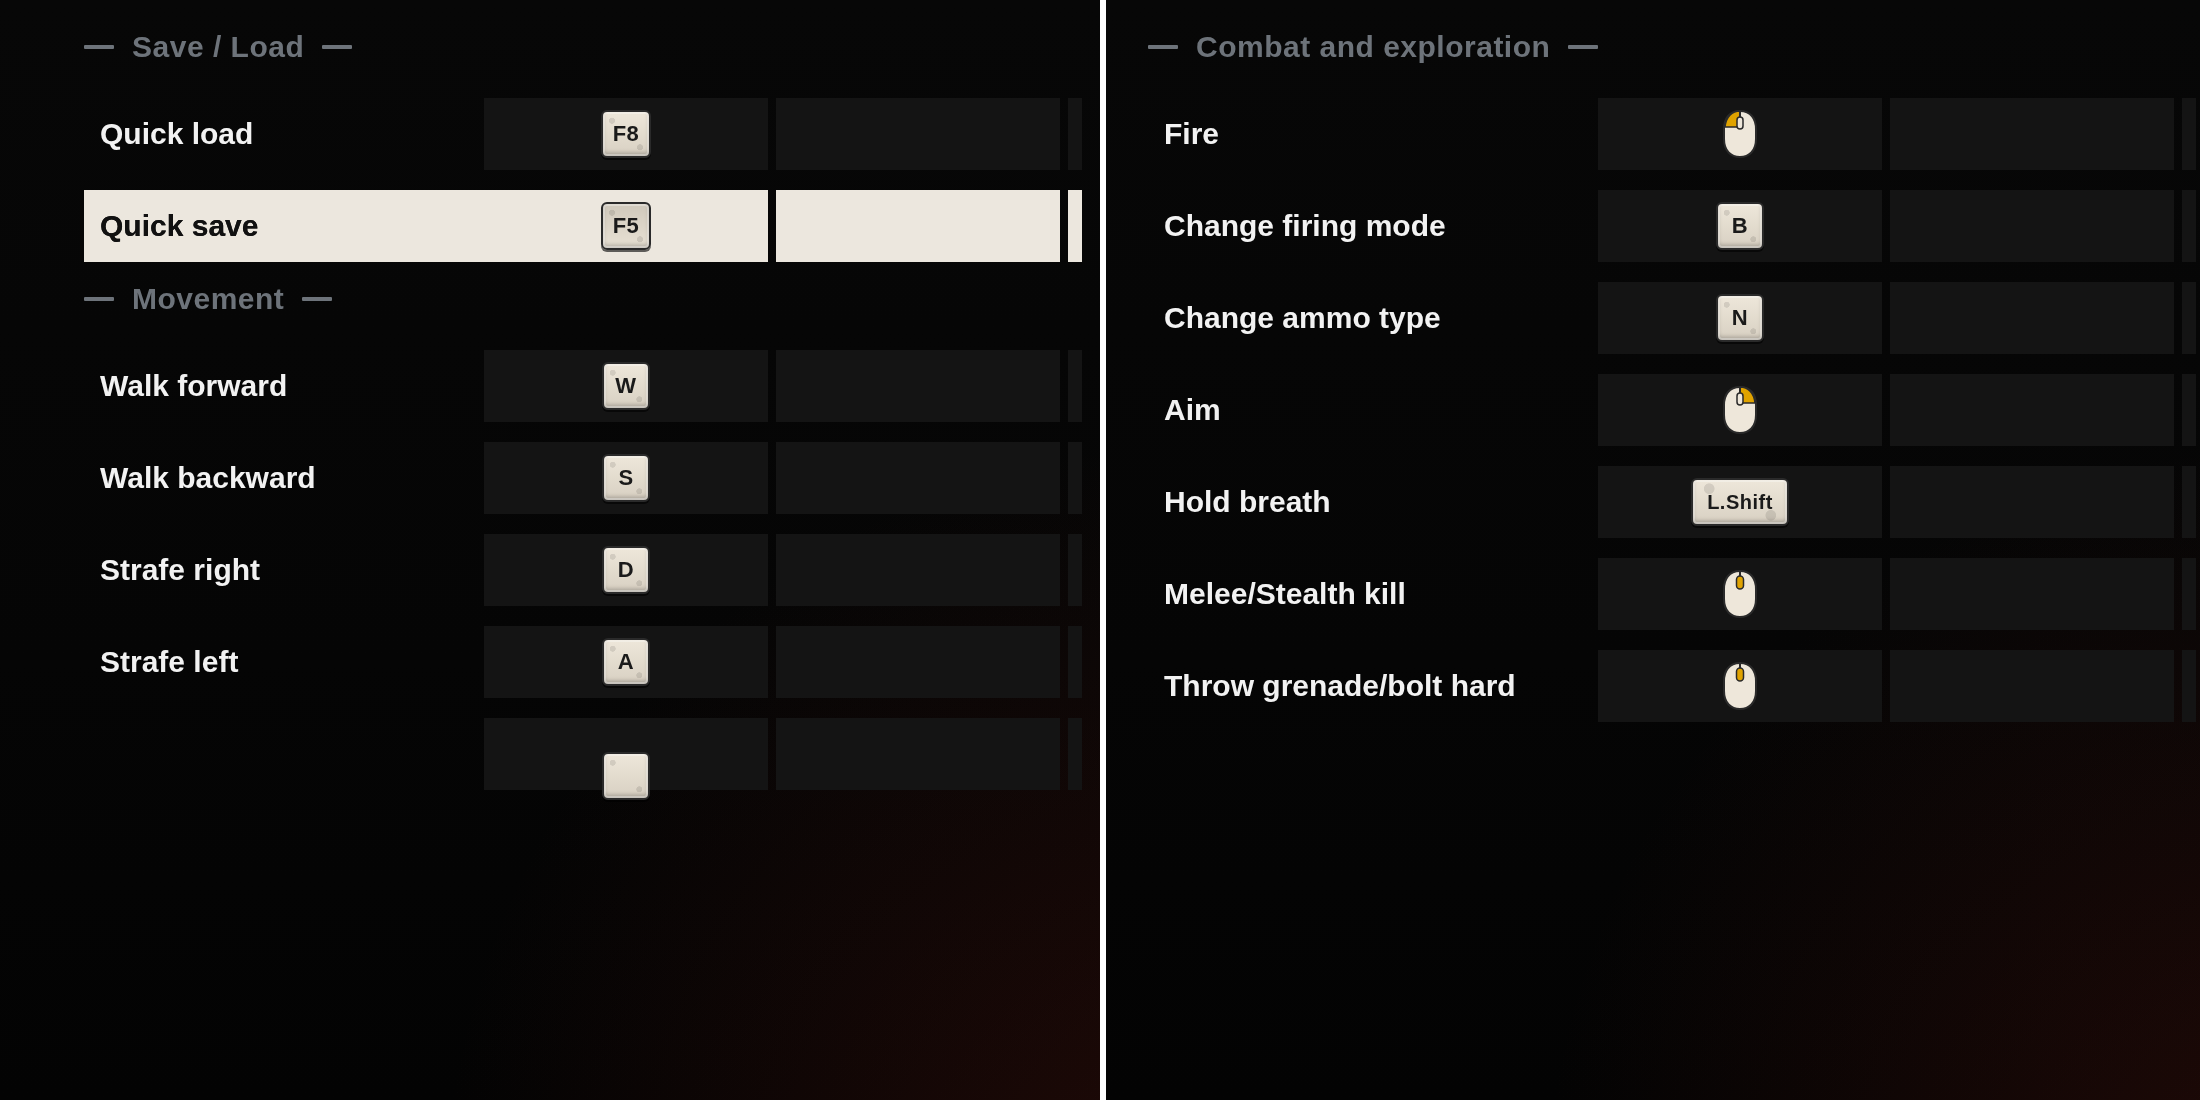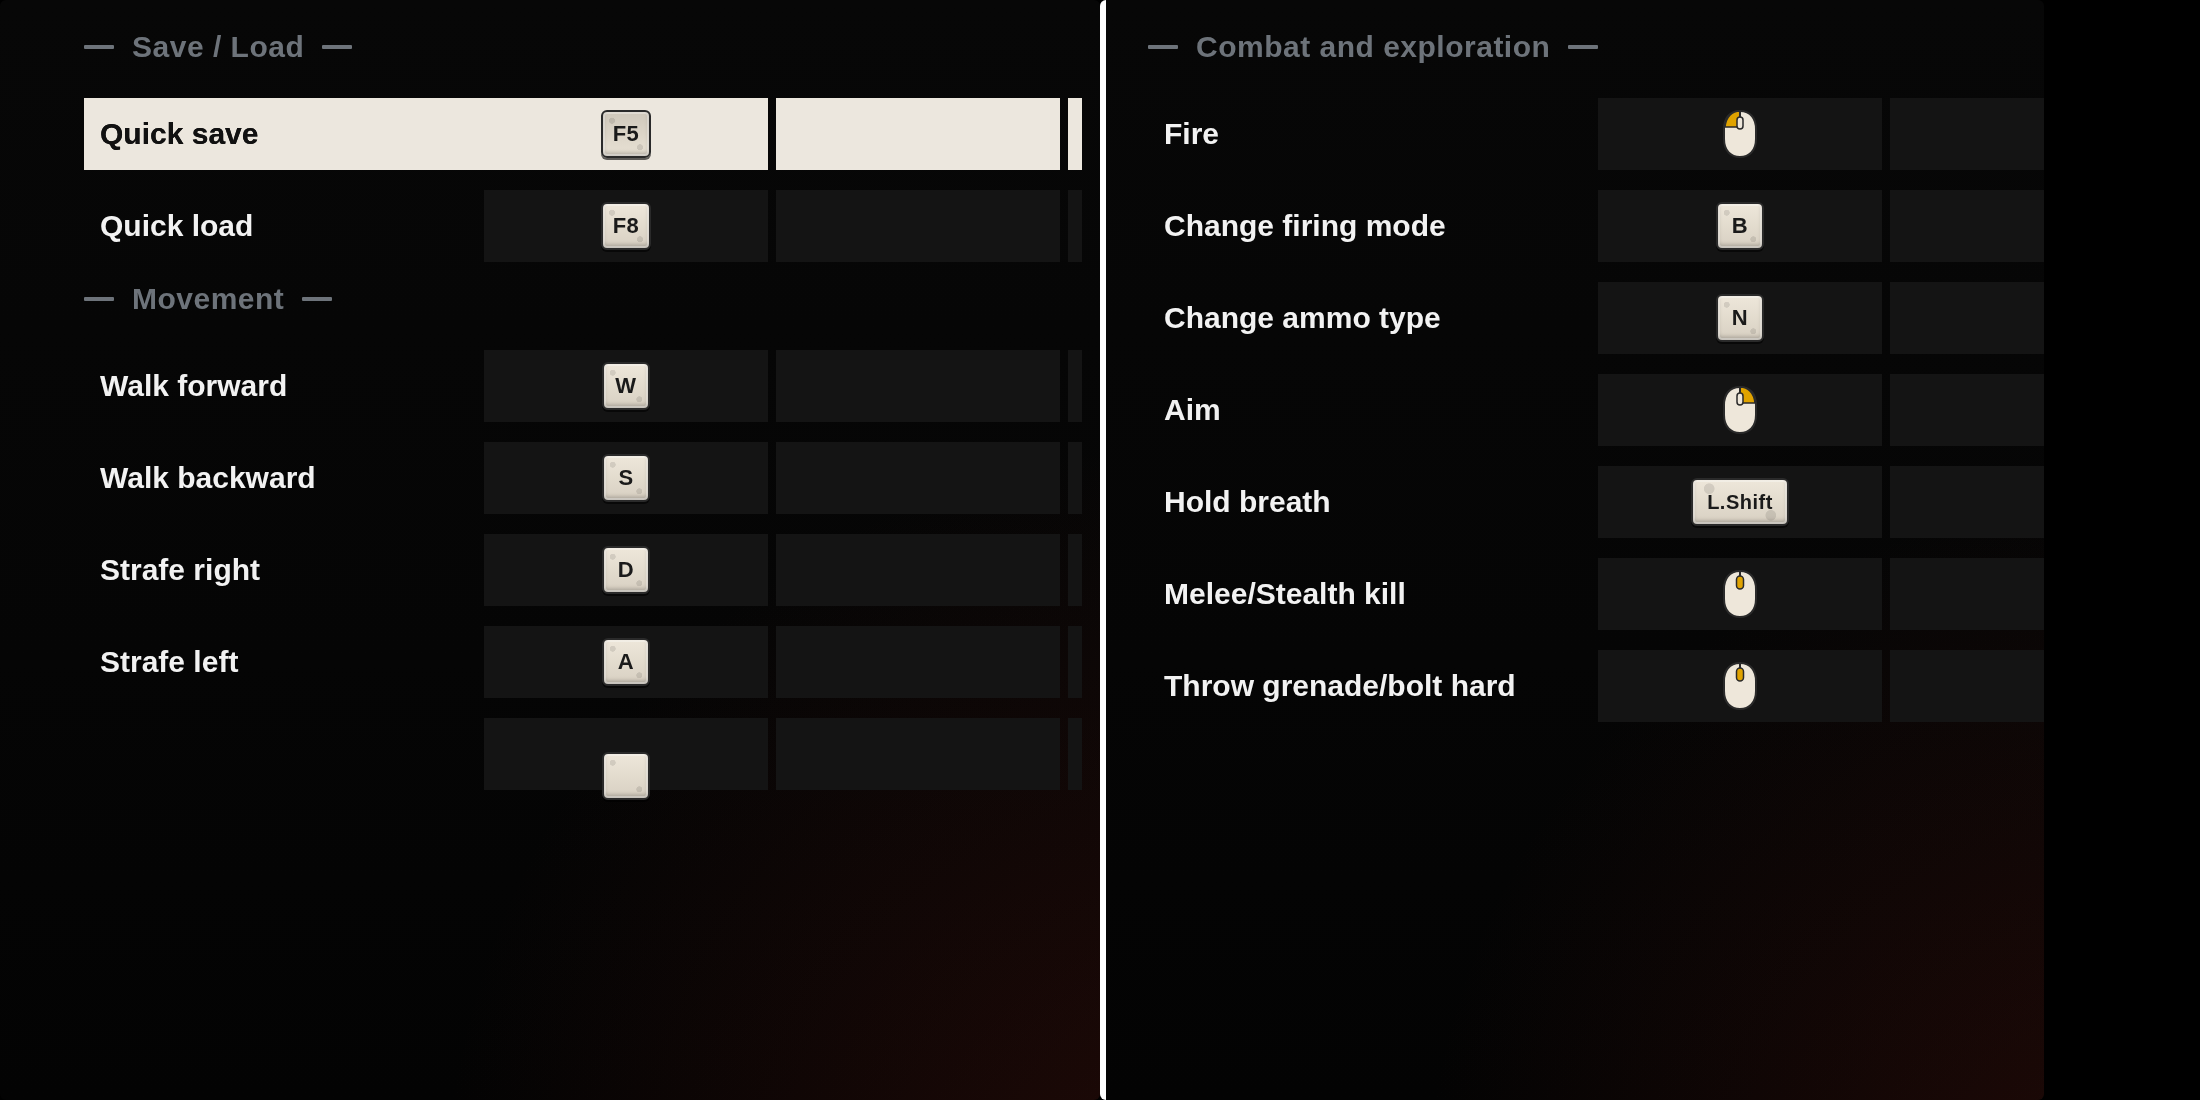--- a/index.html
+++ b/index.html
@@ -19,26 +19,25 @@
   }
   .pane {
     position: relative;
     width: 1100px;
     height: 1100px;
     box-sizing: border-box;
     background:
       radial-gradient(circle at 110% 110%, rgba(120,30,20,0.25) 0%, rgba(0,0,0,0) 45%),
       linear-gradient(#070707, #050505 60%, #030303);
     overflow: hidden;
-    border-radius: 6px;
   }
   .pane + .pane {
     border-left: 6px solid #ffffff;
     box-sizing: border-box;
-    width: 944px;
+    width: 1100px;
   }
   .content {
     position: absolute;
     left: 0;
     top: 0;
     right: 0;
     padding-left: 84px;
     padding-top: 18px;
   }
 
@@ -168,40 +167,40 @@
 
   <div class="pane">
     <div class="content">
 
       <div class="section-header">
         <span class="hline"></span>
         <span>Save / Load</span>
         <span class="hline"></span>
       </div>
 
+      <div class="row">
+        <div class="label-cell">
+          <span>Quick load</span>
+        </div>
+        <div class="bind-cell">
+          <span class="keycap small">
+            <span>F8</span>
+          </span>
+        </div>
+        <div class="bind-cell secondary"></div>
+        <div class="edge"></div>
+      </div>
+
       <div class="row selected">
         <div class="label-cell">
           <span>Quick save</span>
         </div>
         <div class="bind-cell">
           <span class="keycap small">
             <span>F5</span>
-          </span>
-        </div>
-        <div class="bind-cell secondary"></div>
-        <div class="edge"></div>
-      </div>
-
-      <div class="row">
-        <div class="label-cell">
-          <span>Quick load</span>
-        </div>
-        <div class="bind-cell">
-          <span class="keycap small">
-            <span>F8</span>
           </span>
         </div>
         <div class="bind-cell secondary"></div>
         <div class="edge"></div>
       </div>
 
       <div class="section-header" style="margin-top:8px">
         <span class="hline"></span>
         <span>Movement</span>
         <span class="hline"></span>

